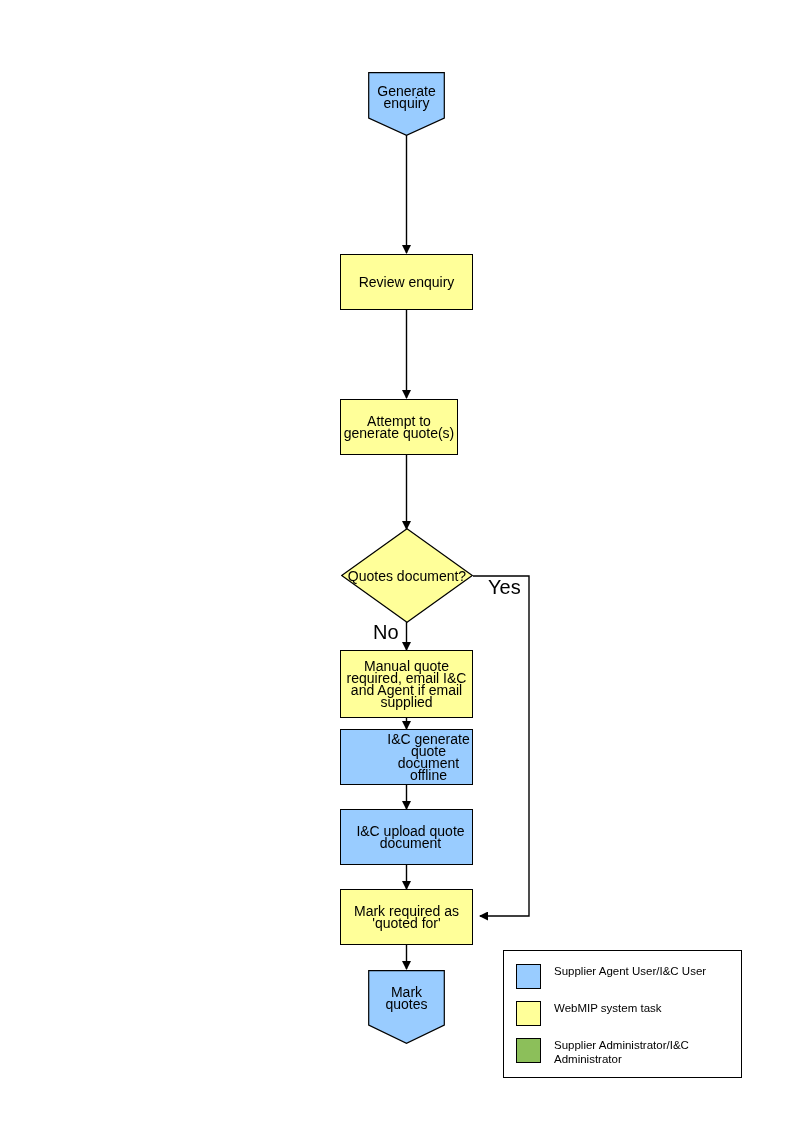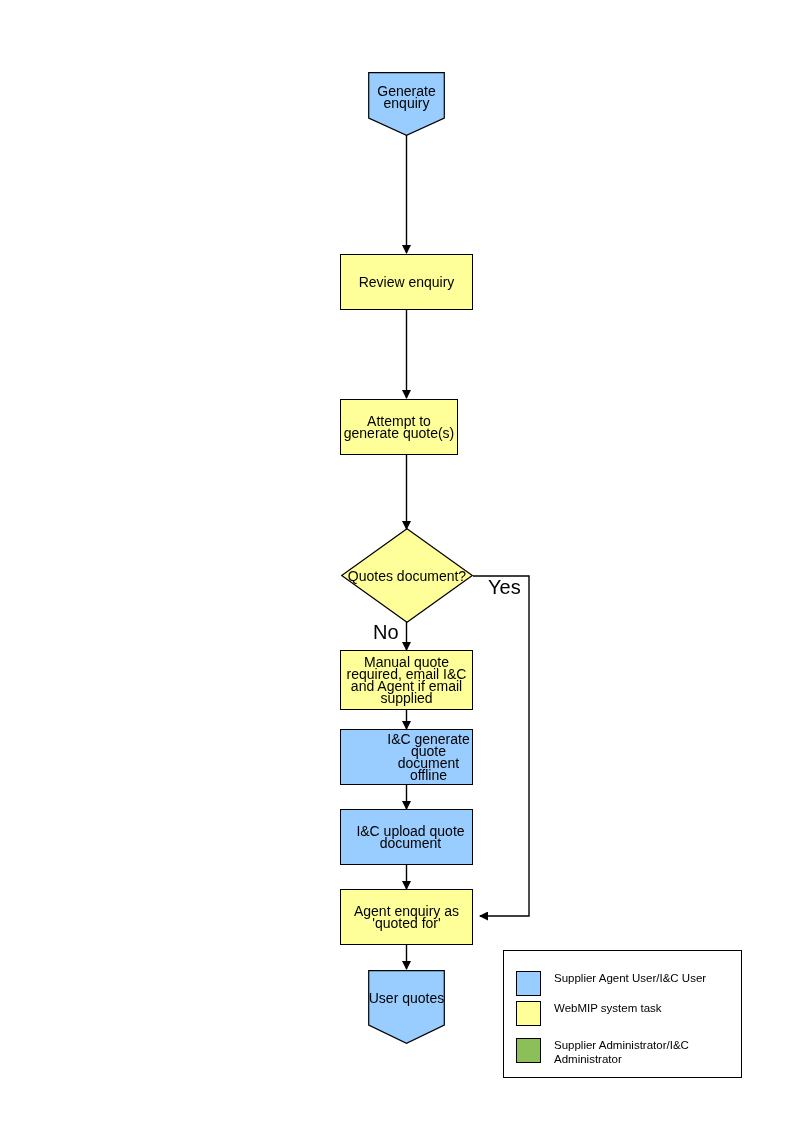--- a/index.html
+++ b/index.html
@@ -168,46 +168,46 @@
 <div class="node node-diamond" style="left:341px; top:528px; width:132px; height:95px;">
   <svg class="dia-shape" viewBox="0 0 132 95" preserveAspectRatio="none" xmlns="http://www.w3.org/2000/svg">
     <polygon points="66,0.7 131.3,47.5 66,94.3 0.7,47.5" fill="#ffff99" stroke="#000000" stroke-width="1.2"></polygon>
   </svg>
   <div class="dia-label">Quotes document?</div>
 </div>
 
 <div class="edge-label" style="left:470px; top:576px;margin-left:18px;">Yes</div>
 <div class="edge-label" style="left:373px; top:621px;">No</div>
 
-<div class="node node-rect fill-yellow" style="left:340px; top:650px; width:133px; height:60px;">
+<div class="node node-rect fill-yellow" style="left:340px; top:650px; width:133px; height:68px;">
   <span>Manual quote required, email I&amp;C and Agent if email supplied</span>
 </div>
 
 <div class="node node-rect fill-blue" style="left:340px; top:729px; width:133px; height:56px;padding-left:44px;">
   <span>I&amp;C generate quote document offline</span>
 </div>
 
 <div class="node node-rect fill-blue" style="left:340px; top:809px; width:133px; height:56px;padding-left:8px;">
   <span>I&amp;C upload quote document</span>
 </div>
 
 <div class="node node-rect fill-yellow" style="left:340px; top:889px; width:133px; height:56px;">
-  <span>Agent enquiry as 'quoted for'</span>
+  <span>Mark required as 'quoted for'</span>
 </div>
 
 <div class="node node-pentagon" style="left:368px; top:970px; width:77px; height:74px;">
   <svg class="penta-shape" viewBox="0 0 77 74" preserveAspectRatio="none" xmlns="http://www.w3.org/2000/svg">
     <polygon points="0.7,0.7 76.3,0.7 76.3,55 38.5,73.3 0.7,55" fill="#99ccff" stroke="#000000" stroke-width="1.2"></polygon>
   </svg>
-  <div class="penta-label" style="padding-bottom:18px;">User quotes</div>
+  <div class="penta-label" style="padding-bottom:18px;">Mark quotes</div>
 </div>
 
 <div id="legend">
 
-  <div class="legend-row" style="top:20px;">
+  <div class="legend-row" style="top:13px;">
     <span class="legend-swatch fill-blue"></span>
     <span class="legend-text">Supplier Agent User/I&amp;C User</span>
   </div>
 
   <div class="legend-row" style="top:87px;">
     <span class="legend-swatch fill-green"></span>
     <span class="legend-text">Supplier Administrator/I&amp;C Administrator</span>
   </div>
 
   <div class="legend-row" style="top:50px;">

